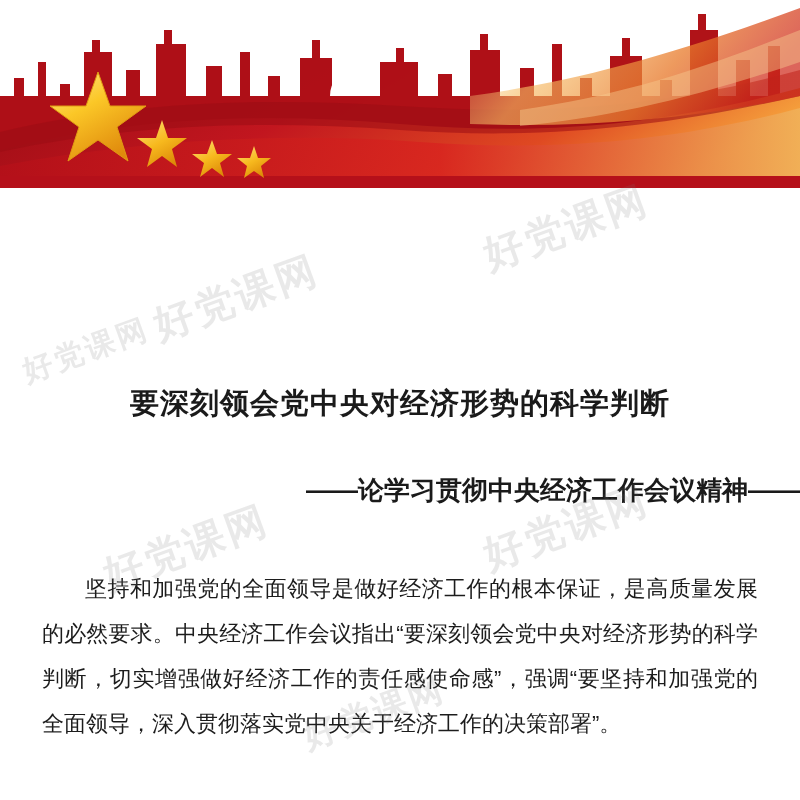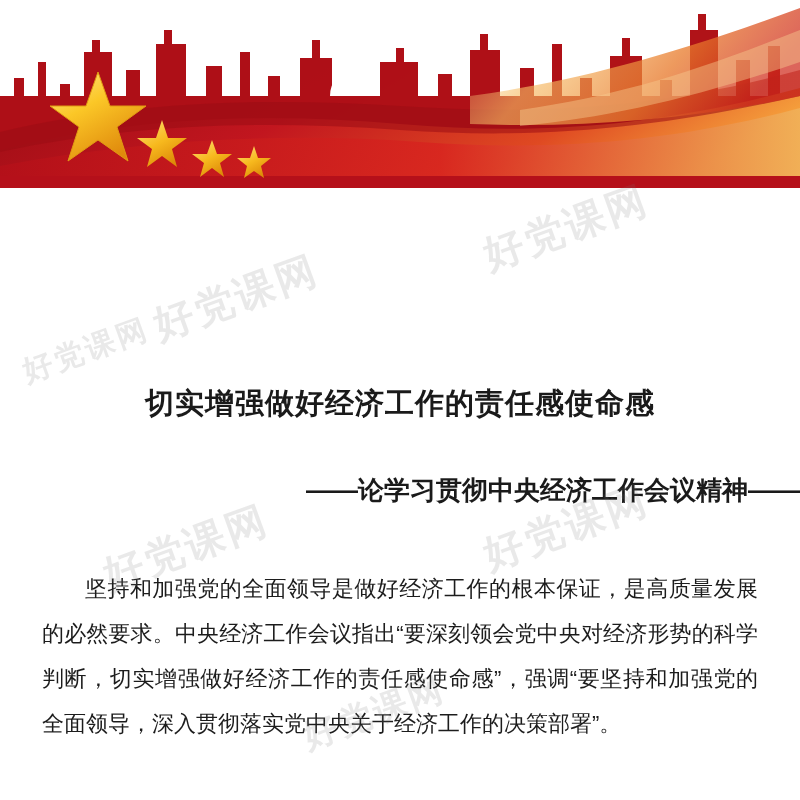--- a/index.html
+++ b/index.html
@@ -210,21 +210,21 @@
           <polygon points="162,120 168,138 187,138 172,149 177,167 162,156 147,167 152,149 137,138 156,138" fill="url(#gradStarSm)"></polygon>
           <polygon points="212,140 217,154 232,154 220,163 224,177 212,168 200,177 204,163 192,154 207,154" fill="url(#gradStarSm)"></polygon>
           <polygon points="254,146 258,158 271,158 261,166 264,178 254,171 244,178 247,166 237,158 250,158" fill="url(#gradStarSm)"></polygon>
         </g>
       </g>
     </svg>
   </div>
 
   <div class="content">
 
-    <div class="doc-title">切实增强做好经济工作的责任感使命感</div>
+    <div class="doc-title">要深刻领会党中央对经济形势的科学判断</div>
 
     <div class="doc-subtitle">——论学习贯彻中央经济工作会议精神——</div>
 
     <div class="doc-body">坚持和加强党的全面领导是做好经济工作的根本保证，是高质量发展的必然要求。中央经济工作会议指出“要深刻领会党中央对经济形势的科学判断，切实增强做好经济工作的责任感使命感”，强调“要坚持和加强党的全面领导，深入贯彻落实党中央关于经济工作的决策部署”。</div>
   </div>
 
   <div class="wm wm-b">好党课网</div>
   <div class="wm wm-a">好党课网</div>
   <div class="wm wm-f">好党课网</div>
   <div class="wm wm-d">好党课网</div>

